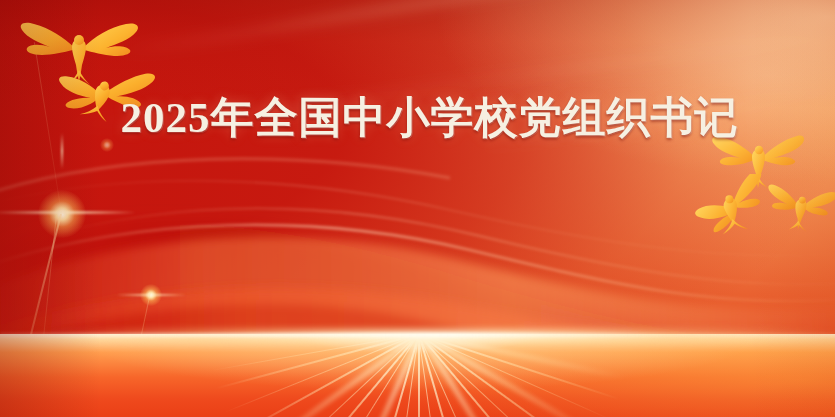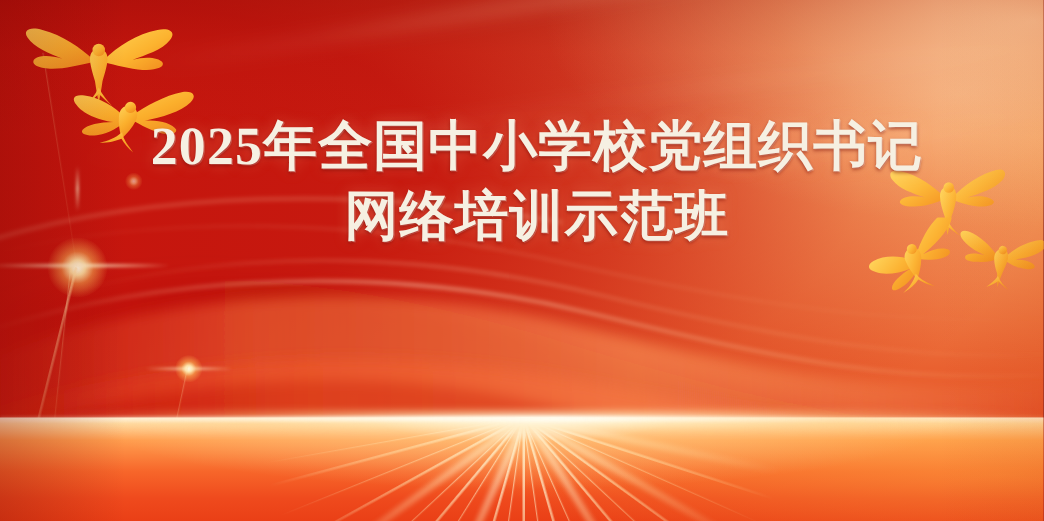--- a/index.html
+++ b/index.html
@@ -347,17 +347,16 @@
       <path d="M32,22 C25,14 15,7 6,5 C0,4 -2,7 1,11 C5,16 14,20 21,22 C14,21 7,22 6,25 C5,28 10,29 17,28 C23,28 29,25 33,23 Z"></path>
       <path d="M37,22 C44,13 54,6 63,4 C69,3 70,7 67,11 C62,17 53,20 46,22 C53,21 60,22 62,25 C63,28 57,29 51,28 C45,28 40,25 36,23 Z"></path>
       <path d="M35,15 C38,15 40,18 40,22 C40,26 38,31 37,35 C36,39 35,43 35,46 C34,43 34,39 33,35 C31,31 29,26 29,22 C29,18 32,15 35,15 Z"></path>
       <path d="M34,37 C32,41 29,44 26,47 C30,45 33,43 35,41 C37,43 40,45 44,47 C40,44 36,41 34,37 Z"></path>
       <circle cx="35" cy="16" r="3.4"></circle>
     </g>
   </svg>
 
   <div class="title-block">
     <span class="title-line title-line-1">2025年全国中小学校党组织书记</span>
-    <span class="title-line title-line-2">网络培训示范班</span>
   </div>
 
   <div class="layer vignette"></div>
 </div>
 
 </body></html>

